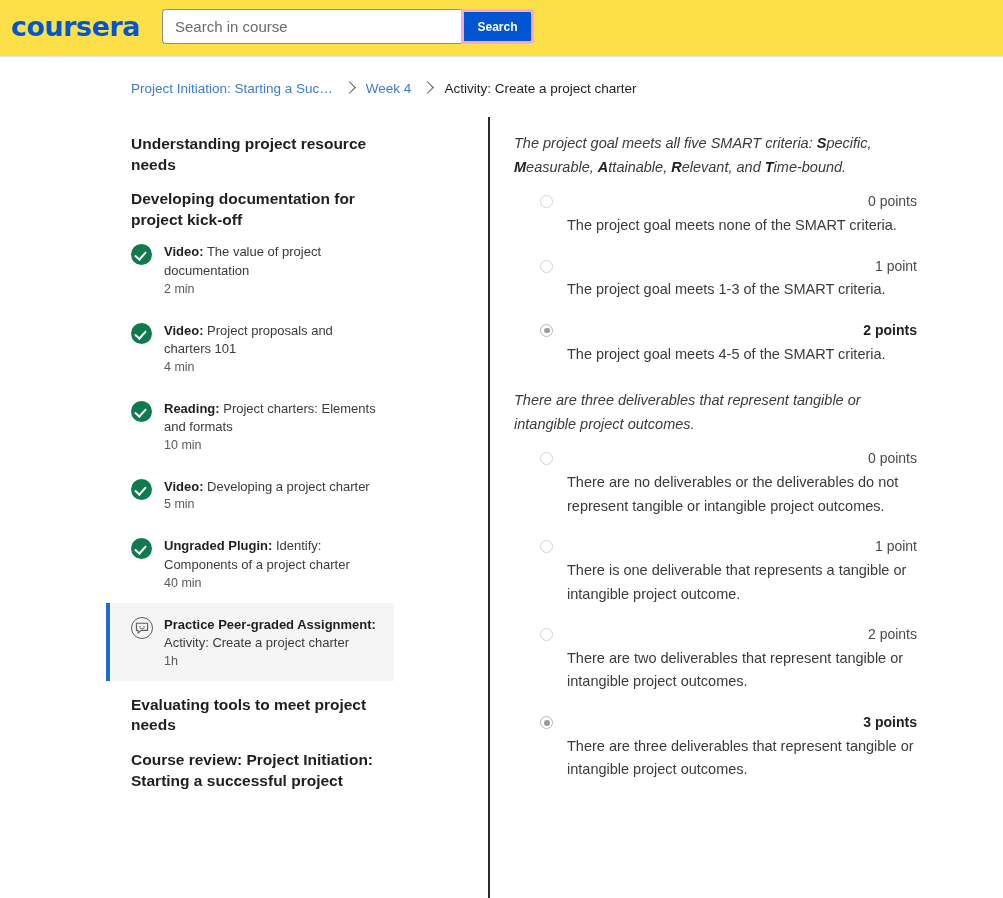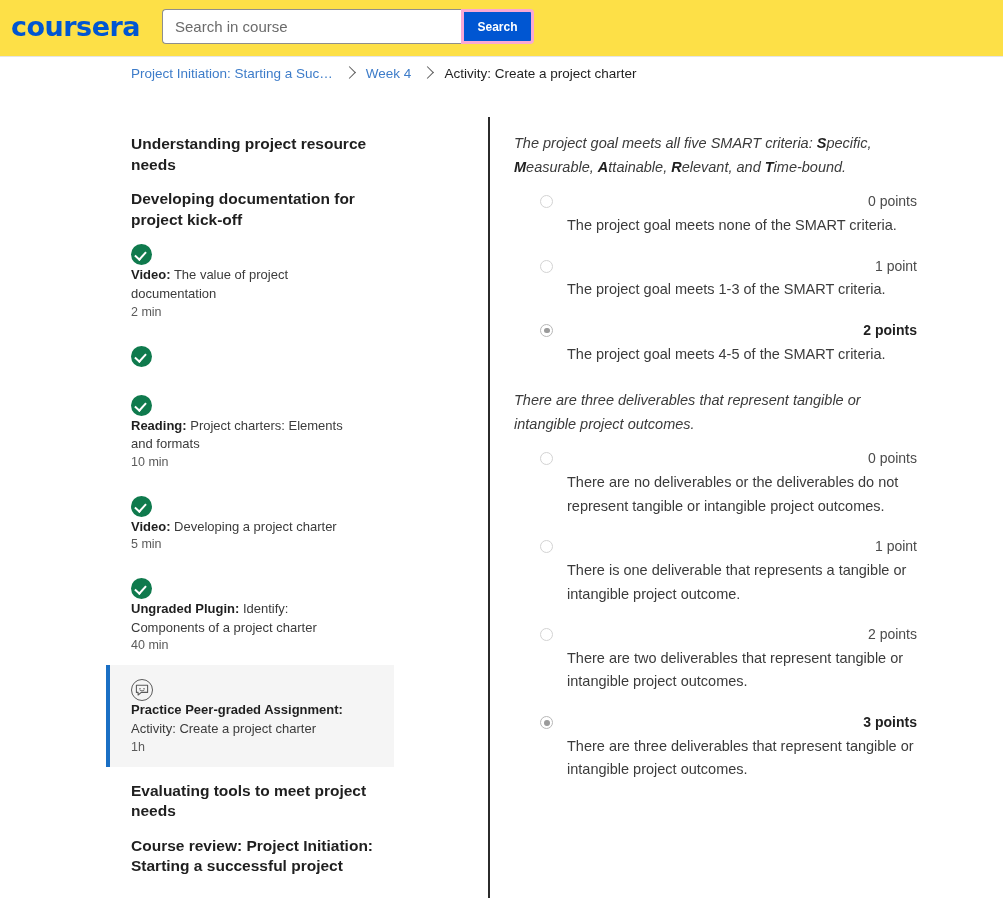--- a/index.html
+++ b/index.html
@@ -58,21 +58,21 @@
     font-size: 12px;
     font-weight: bold;
     font-family: "Liberation Sans", sans-serif;
     cursor: pointer;
     padding: 0;
   }
 
   
   .breadcrumb {
     position: absolute;
-    left: 131px; top: 66px;
+    left: 131px; top: 81px;
     display: flex;
     align-items: center;
     font-size: 13.5px;
     justify-content: center;
   }
   .crumb-link { color: #3d7cc9; text-decoration: none; white-space: nowrap; }
   .crumb-current { color: #1f1f1f; white-space: nowrap; }
   .crumb-sep {
     display: inline-block;
     margin: 0 12px;
@@ -106,21 +106,20 @@
     margin: 0 0 0 25px;
     padding-top: 14px;
     width: 245px;
   }
   .sb-section.first { padding-top: 17px; }
   .sb-item {
     position: relative;
     display: flex;
     padding: 13px 8px 13px 25px;
     width: 288px;
-    flex-direction: column;
   }
   .sb-item.active {
     background: #f5f5f5;
   }
   .sb-item.active:before {
     content: "";
     position: absolute;
     left: 0; top: 0; bottom: 0;
     width: 4px;
     background: #1a6fc4;
@@ -261,20 +260,24 @@
         </div>
         <div>
           <div class="sb-text"><b>Video:</b><span> The value of project documentation</span></div>
           <div class="sb-dur">2 min</div>
         </div>
       </div>
       <div class="sb-item">
         <div class="sb-icon">
           <div class="check-circle"></div>
         </div>
+        <div>
+          <div class="sb-text"><b>Video:</b><span> Project proposals and charters 101</span></div>
+          <div class="sb-dur">4 min</div>
+        </div>
       </div>
       <div class="sb-item">
         <div class="sb-icon">
           <div class="check-circle"></div>
         </div>
         <div>
           <div class="sb-text"><b>Reading:</b><span> Project charters: Elements and formats</span></div>
           <div class="sb-dur">10 min</div>
         </div>
       </div>

